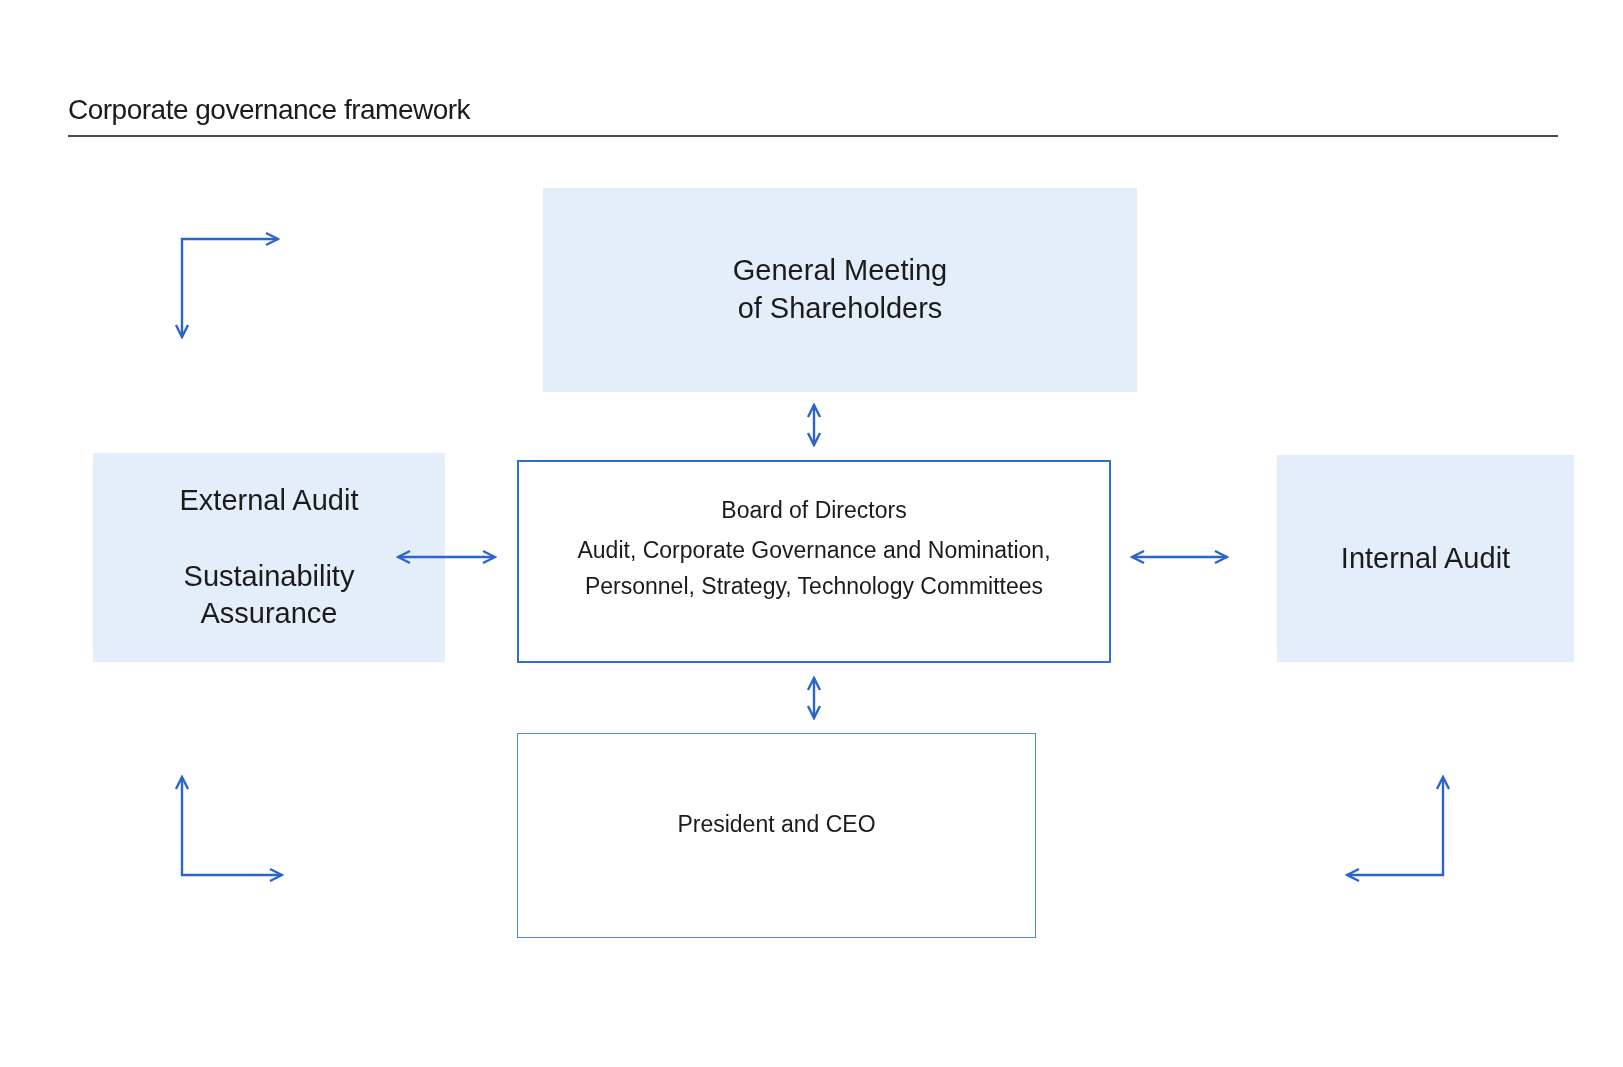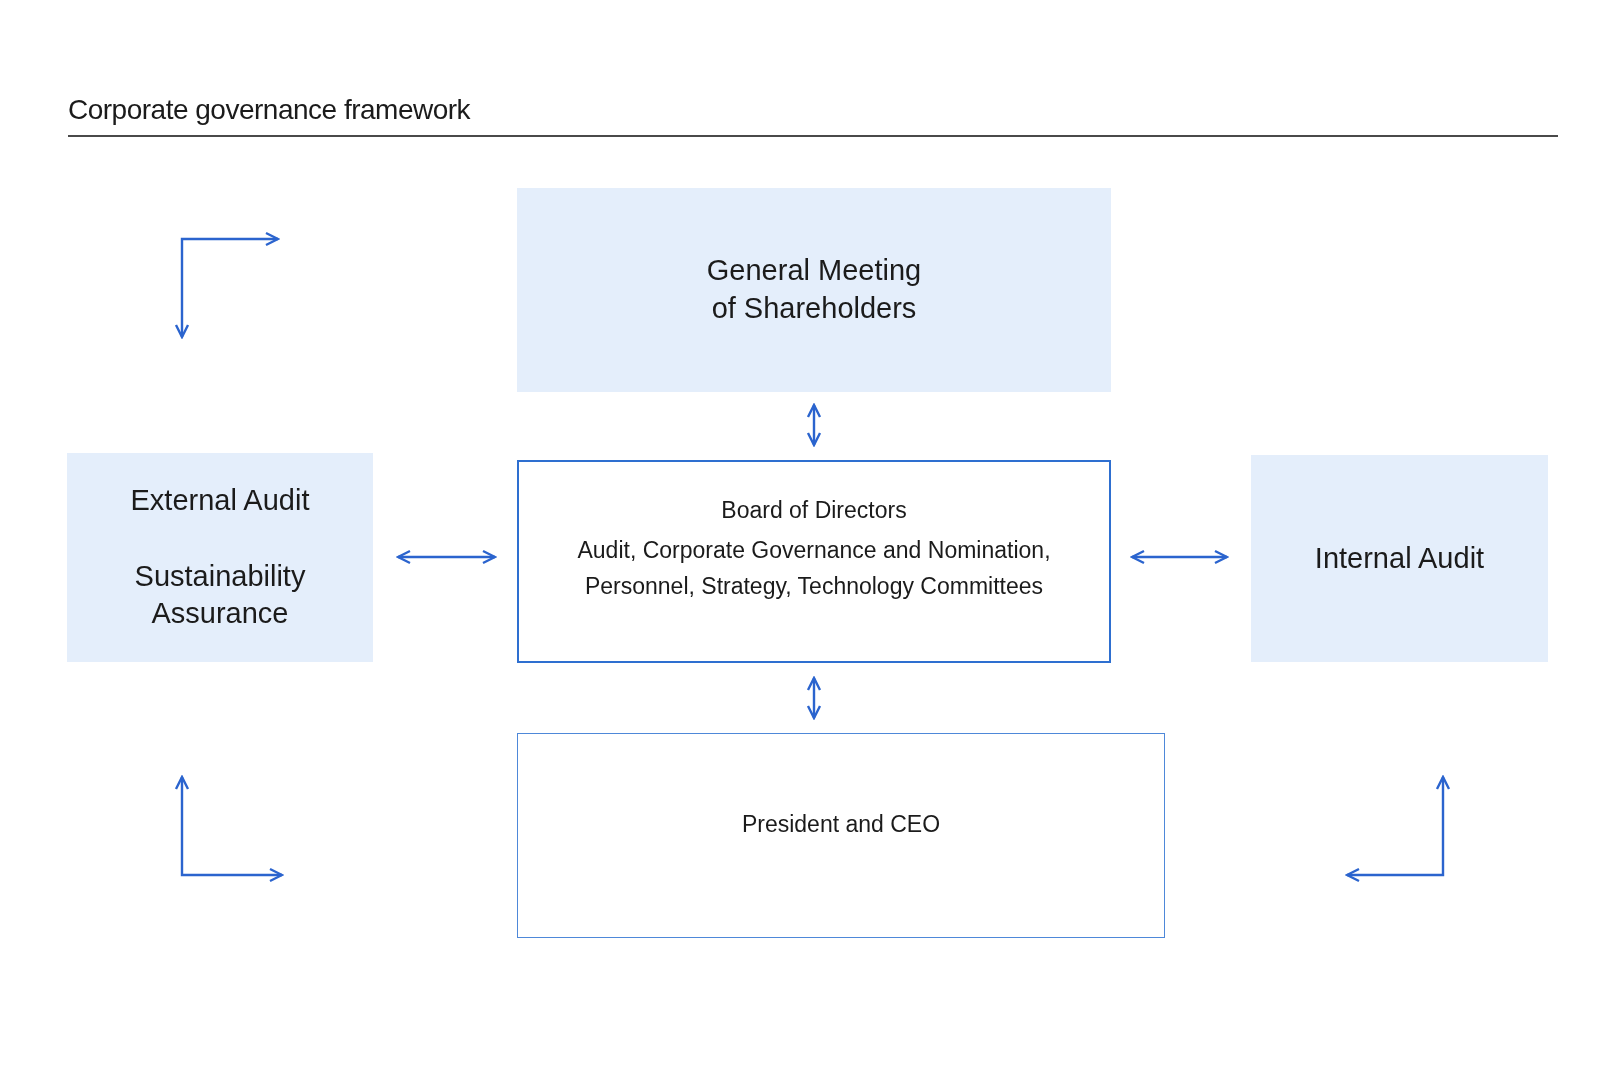--- a/index.html
+++ b/index.html
@@ -36,31 +36,31 @@
     display:flex;flex-direction:column;
     align-items:center;justify-content:center;
     text-align:center;
     box-sizing:border-box;
   }
   .node .label{
     font-size:29px;line-height:1.3;
     white-space:pre-line;
     color:var(--text-dark);
   }
-  .fill-box{background:var(--box-fill-light-blue);}
+  .fill-box{background:var(--box-fill-light-blue);margin-left:26px;}
   .node-general-meeting{left:517px;top:188px;width:594px;height:204px;}
-  .node-external-audit{left:67px;top:453px;width:306px;height:209px;}
+  .node-external-audit{left:67px;top:453px;width:352px;height:209px;}
   .node-internal-audit{left:1251px;top:455px;width:297px;height:207px;}
   .node-board{
     left:517px;top:460px;width:594px;height:203px;
     background:#ffffff;border:2px solid var(--board-border-blue);
     padding-bottom:22px;
   }
   .node-president{
-    left:517px;top:733px;width:648px;height:205px;
+    left:517px;top:733px;width:519px;height:205px;
     background:#ffffff;border:1.5px solid var(--president-border-blue);
     padding-bottom:22px;
   }
   .node-heading{font-size:23px;line-height:1.3;color:var(--text-dark);}
   .node-subtitle{
     font-size:23px;line-height:1.6;margin-top:6px;
     white-space:pre-line;color:var(--text-dark);
   }
   .arrows-layer{
     position:absolute;left:0;top:0;width:1623px;height:1067px;

